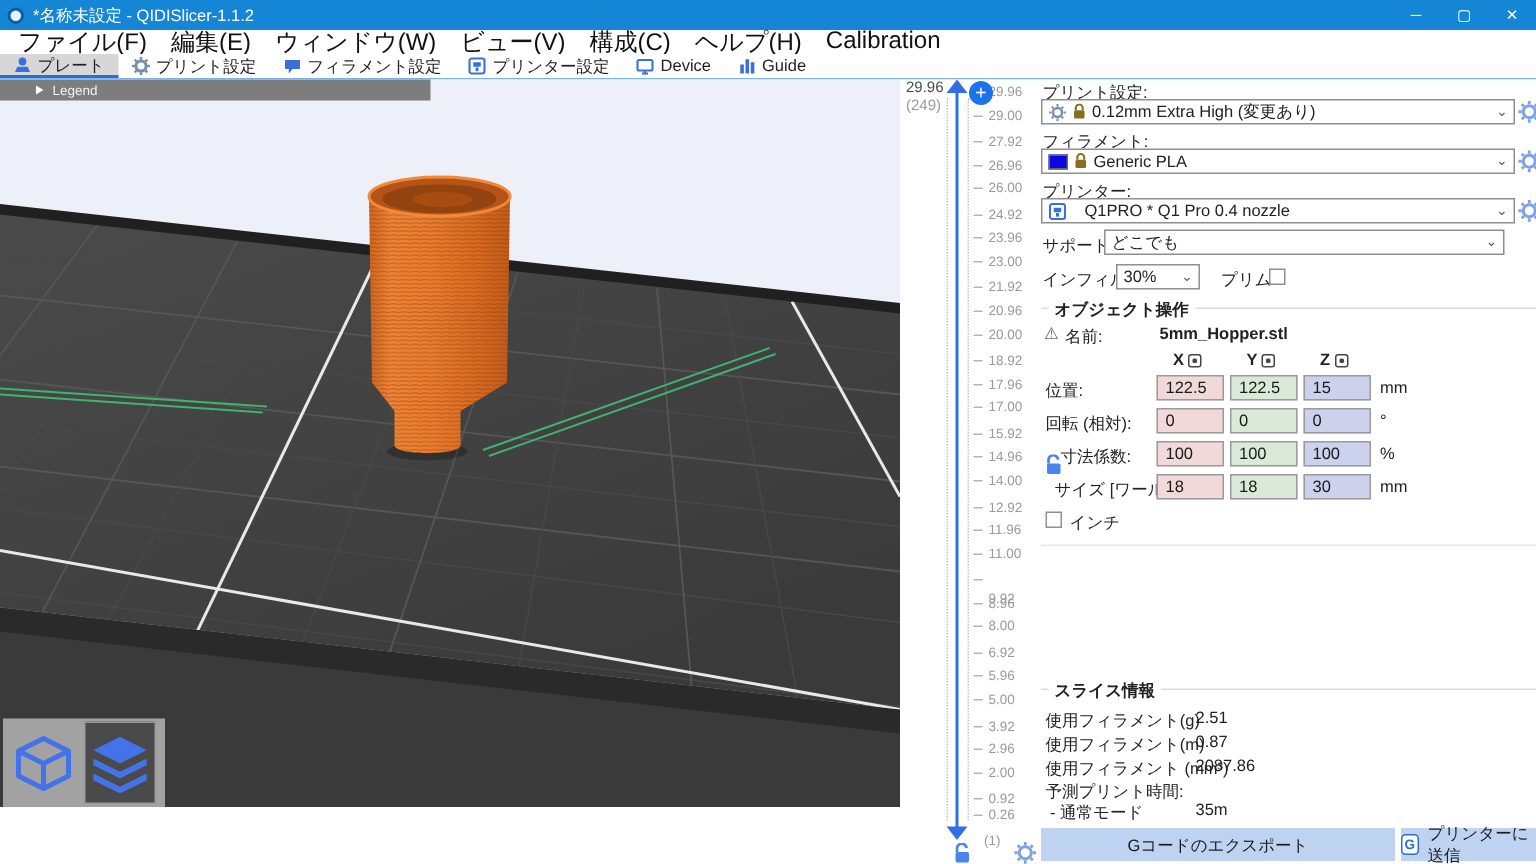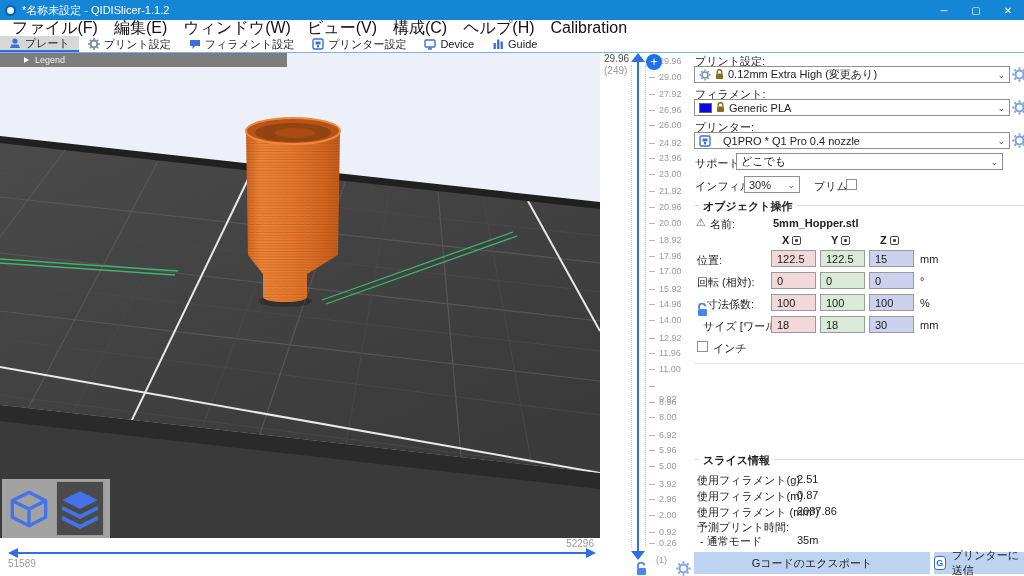--- a/index.html
+++ b/index.html
@@ -275,27 +275,20 @@
             <g fill="#4472e8">
               <path d="M18,2 L34,10 L18,18 L2,10 Z"></path>
               <path d="M2,15 L18,23 L34,15 L34,19 L18,27 L2,19 Z"></path>
               <path d="M2,24 L18,32 L34,24 L34,28 L18,36 L2,28 Z"></path>
             </g>
           </svg>
         </div>
       </div>
     </div>
 
-    <div id="bottomstrip">
-      <span class="hs-label-end">52296</span>
-      <span class="hs-arrow-l"></span>
-      <div class="hs-track"></div>
-      <span class="hs-arrow-r"></span>
-      <span class="hs-label-start">51589</span>
-    </div>
 
     <div id="gutter">
       <span class="vs-topvalue">29.96</span>
       <span class="vs-toplayer">(249)</span>
       <div class="vs-dots-l"></div>
       <div class="vs-dots-r"></div>
       <div class="vs-track"></div>
       <div class="vs-arrow-up"></div>
       <div class="vs-arrow-dn"></div>
       <div id="vticks">

